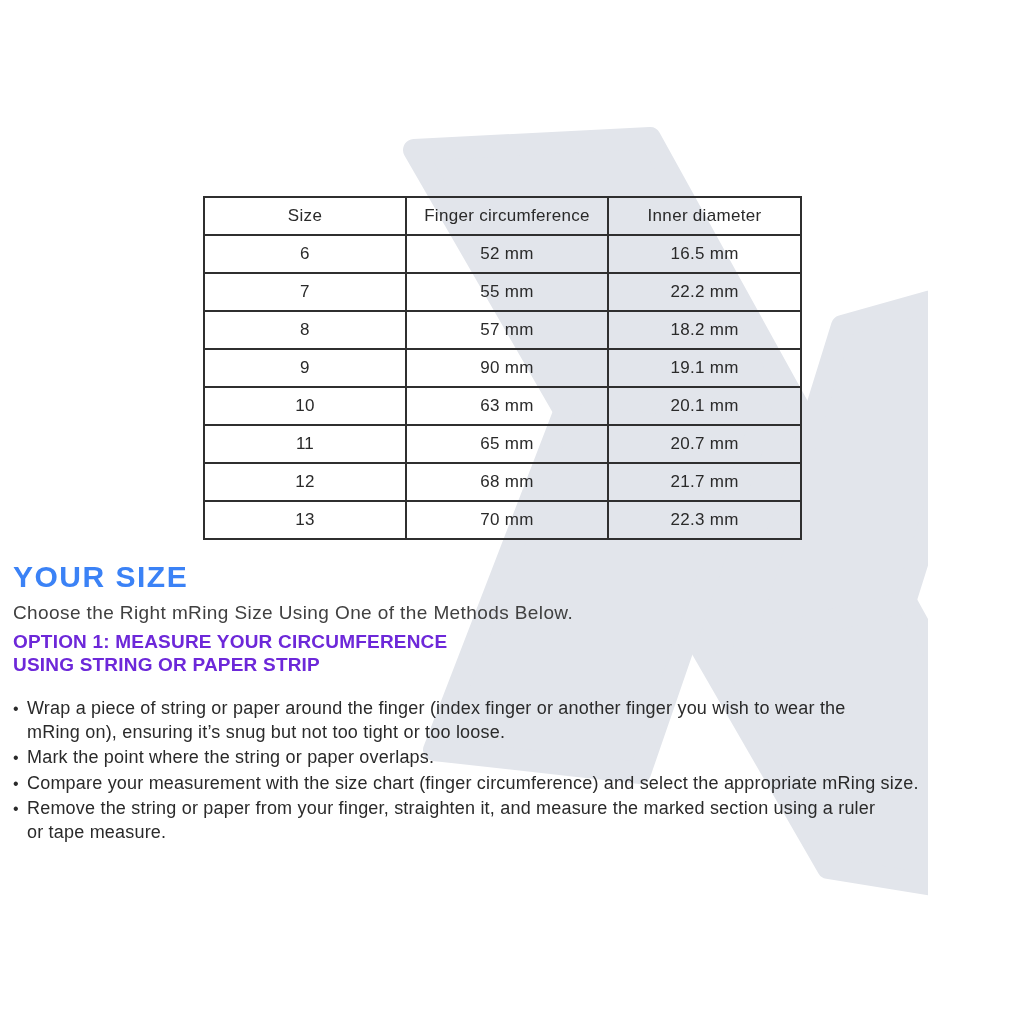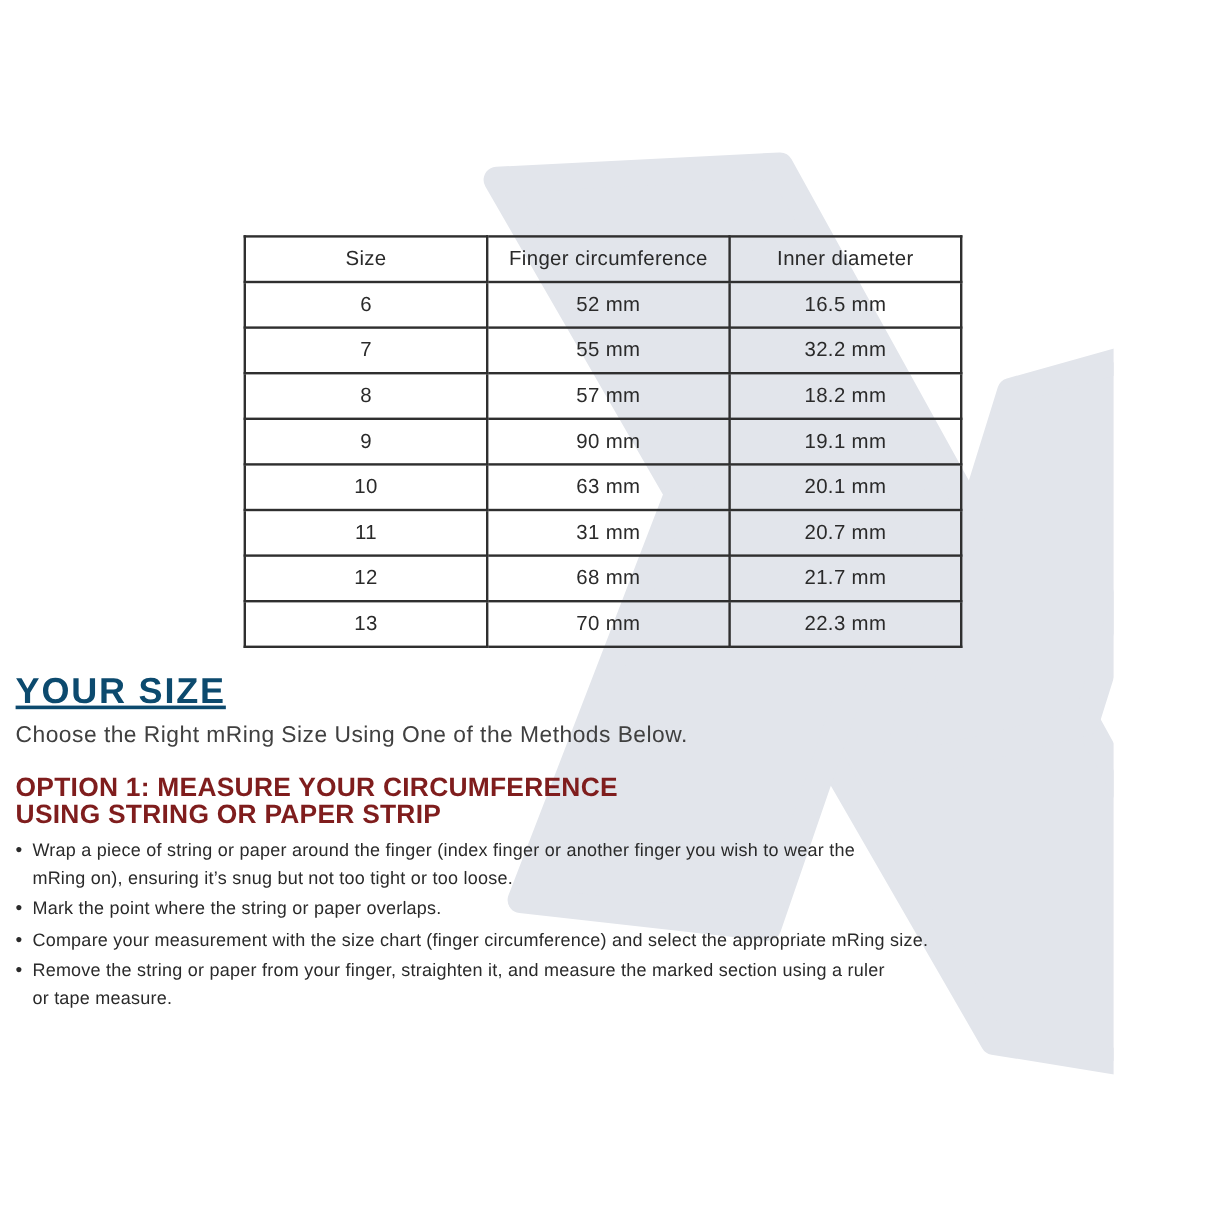--- a/index.html
+++ b/index.html
@@ -41,47 +41,46 @@
     letter-spacing: 0.3px;
   }
 
   .your-size-title {
     position: absolute;
     left: 13px; top: 560px;
     margin: 0;
     font-size: 30px;
     font-weight: bold;
     letter-spacing: 1.5px;
-    color: #0c4a6e;
-    text-decoration: underline;
+    color: #3b82f6;
   }
   .your-size-subtitle {
     position: absolute;
     left: 13px; top: 602px;
     font-size: 19px;
     letter-spacing: 0.4px;
     color: #404040;
   }
   .option-heading {
     position: absolute;
-    left: 13px; top: 644px;
-    font-size: 22px;
+    left: 13px; top: 630px;
+    font-size: 19px;
     font-weight: bold;
     letter-spacing: 0.2px;
     line-height: 23px;
     white-space: pre-line;
-    color: #7f1d1d;
+    color: #6d28d9;
   }
   ul.instructions {
     position: absolute;
     left: 13px; top: 697px;
     width: 1004px;
     margin: 0; padding: 0;
     list-style: none;
-    font-size: 15px;
+    font-size: 18px;
     line-height: 23.5px;
     letter-spacing: 0.2px;
     color: #2a2a2a;
   }
   ul.instructions li {
     position: relative;
     padding-left: 14px;
     margin: 0 0 2px 0;
     white-space: pre-line;
   }
@@ -125,40 +124,40 @@
       </thead>
       <tbody>
         <tr>
           <td>6</td>
           <td>52 mm</td>
           <td>16.5 mm</td>
         </tr>
         <tr>
           <td>7</td>
           <td>55 mm</td>
-          <td>32.2 mm</td>
+          <td>22.2 mm</td>
         </tr>
         <tr>
           <td>8</td>
           <td>57 mm</td>
           <td>18.2 mm</td>
         </tr>
         <tr>
           <td>9</td>
           <td>90 mm</td>
           <td>19.1 mm</td>
         </tr>
         <tr>
           <td>10</td>
           <td>63 mm</td>
           <td>20.1 mm</td>
         </tr>
         <tr>
           <td>11</td>
-          <td>31 mm</td>
+          <td>65 mm</td>
           <td>20.7 mm</td>
         </tr>
         <tr>
           <td>12</td>
           <td>68 mm</td>
           <td>21.7 mm</td>
         </tr>
         <tr>
           <td>13</td>
           <td>70 mm</td>

